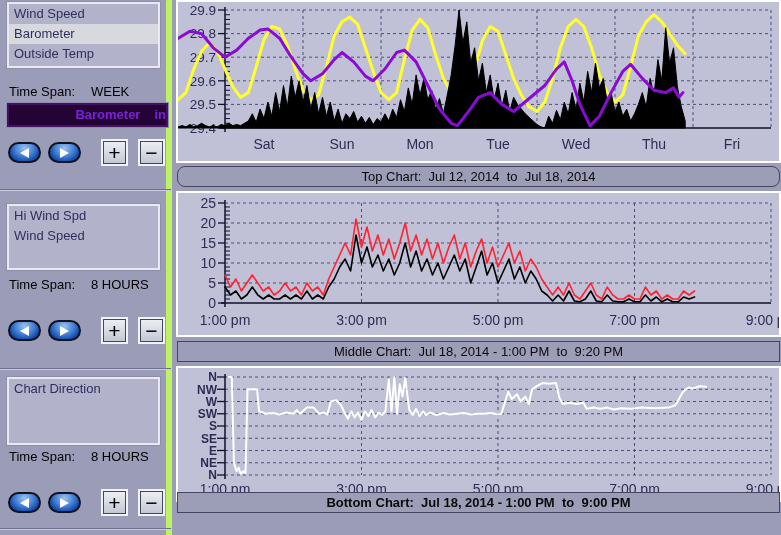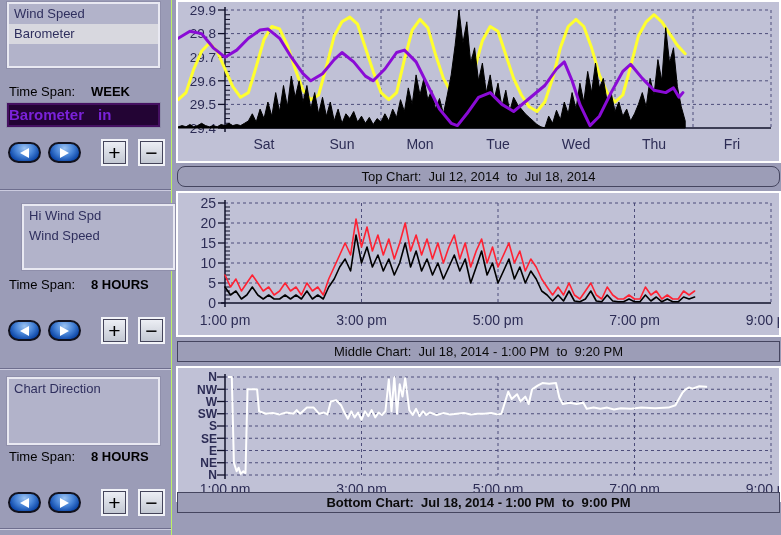--- a/index.html
+++ b/index.html
@@ -1,42 +1,42 @@
 <!DOCTYPE html>
 <html><head>
 <meta charset="utf-8">
 <style>
   html,body{margin:0;padding:0;}
   #app{position:relative;width:781px;height:535px;background:#9b9cb7;
        font-family:"Liberation Sans",sans-serif;overflow:hidden;}
 
   
   #left-col{position:absolute;left:0;top:0;width:172px;height:535px;
-            border-right:1px solid #bef264;box-sizing:border-box;}
+            border-right:6px solid #bef264;box-sizing:border-box;}
   .sec{position:absolute;left:0;width:171px;}
   #sec0{top:0;height:189px;}
   #sec1{top:189px;height:179px;border-top:1px solid #6e6e8e;box-shadow:inset 0 1px 0 #cbcbdf;}
   #sec2{top:368px;height:160px;border-top:1px solid #6e6e8e;box-shadow:inset 0 1px 0 #cbcbdf;}
   #sec-bottom{top:528px;height:7px;border-top:1px solid #6e6e8e;box-shadow:inset 0 1px 0 #cbcbdf;}
 
   .listbox{position:absolute;left:7px;width:149px;background:#b2b3ca;
            border:2px solid #e9e9f2;box-shadow:0 0 0 1px #8f8fab;}
   #lb0{top:2px;height:62px;}
-  #lb1{top:14px;height:62px;margin-left:15px;}
+  #lb1{top:14px;height:62px;}
   #lb2{top:8px;height:64px;}
   .litem{height:20px;line-height:20px;padding-left:5px;font-size:13px;color:#2f2f5e;cursor:default;}
   .litem.sel{background:#d8d8df;}
 
   .tsrow{position:absolute;left:9px;font-size:13px;color:#000;white-space:nowrap;}
   #ts0{top:84px;} #ts1{top:87px;} #ts2{top:80px;}
-  .tsval{margin-left:16px;font-weight:bold;}
+  .tsval{margin-left:16px;}
 
   #ubox{position:absolute;left:7px;top:103px;width:149px;height:20px;background:#230434;
-        border:2px solid #451061;box-shadow:0 0 0 1px #8f8fab;text-align:left;
-        line-height:20px;font-size:15px;font-weight:bold;color:#7a22d8;}
+        border:2px solid #451061;box-shadow:0 0 0 1px #8f8fab;text-align:right;
+        line-height:20px;font-size:13px;font-weight:bold;color:#7a22d8;padding-left:8px;}
   #ubox .unit{margin-left:14px;}
 
   .navrow{position:absolute;left:8px;width:160px;height:26px;}
   #nav0{top:141px;} #nav1{top:129px;} #nav2{top:122px;}
   .oval{position:absolute;top:1px;width:33px;height:21px;border-radius:11px;
         border:2px solid #12121e;box-sizing:border-box;cursor:pointer;
         background:radial-gradient(ellipse at 50% 25%, #9cc2f0 0%, #4a86d8 42%, #0d47a8 78%, #0a2f70 100%);
         display:flex;align-items:center;justify-content:center;}
   .oval.prev{left:0;} .oval.next{left:40px;}
   .tri-l{width:0;height:0;border-top:5px solid transparent;border-bottom:5px solid transparent;border-right:9px solid #fff;}
@@ -64,20 +64,21 @@
 <body>
 
 <div id="app">
 
   <div id="left-col">
 
     <div class="sec" id="sec0">
       <div class="listbox" id="lb0">
           <div class="litem">Wind Speed</div>
           <div class="litem sel">Barometer</div>
+          <div class="litem">Outside Temp</div>
         </div>
       <div class="tsrow" id="ts0">
         <span>Time Span:</span><span class="tsval">WEEK</span>
       </div>
       <div id="ubox">
         <span>Barometer</span><span class="unit">in</span>
       </div>
       <div class="navrow" id="nav0">
         <div class="oval prev">
             <span class="tri-l"></span>

